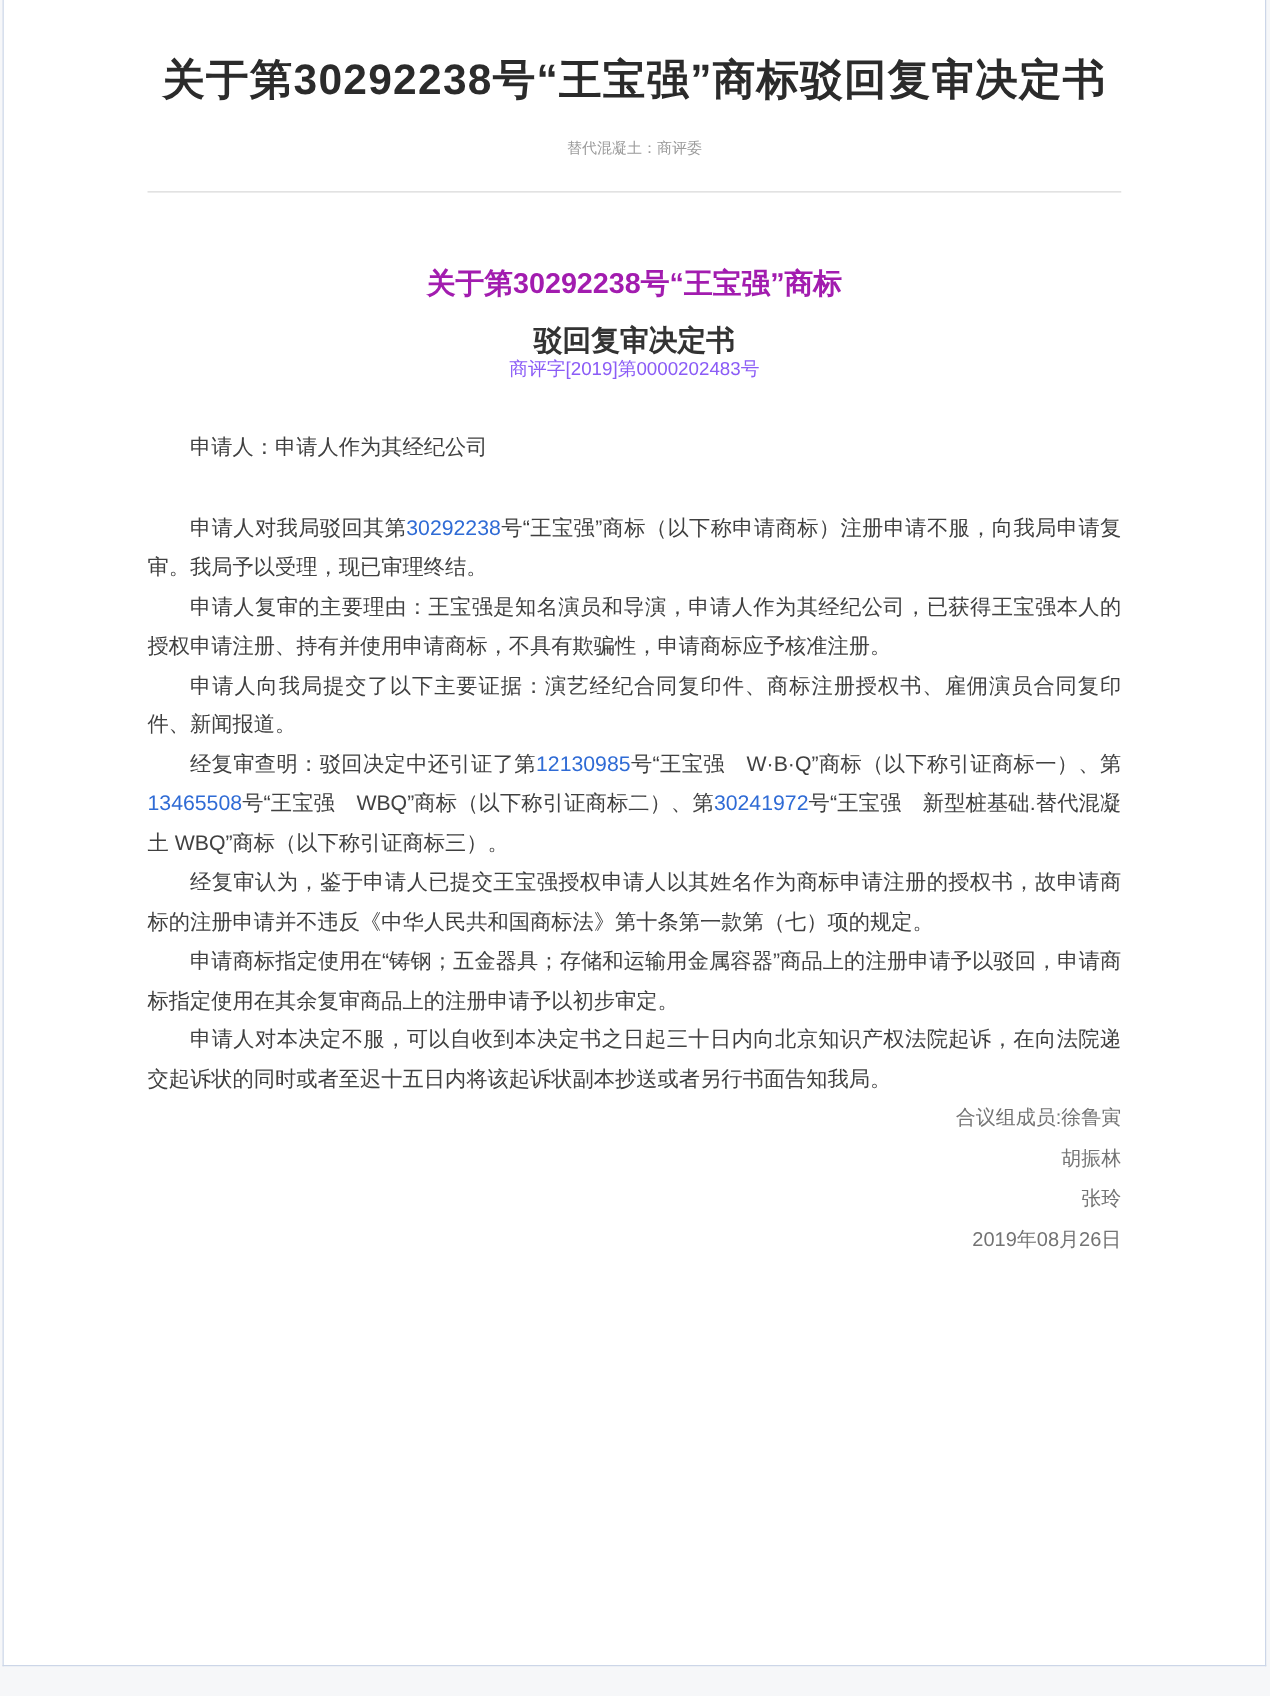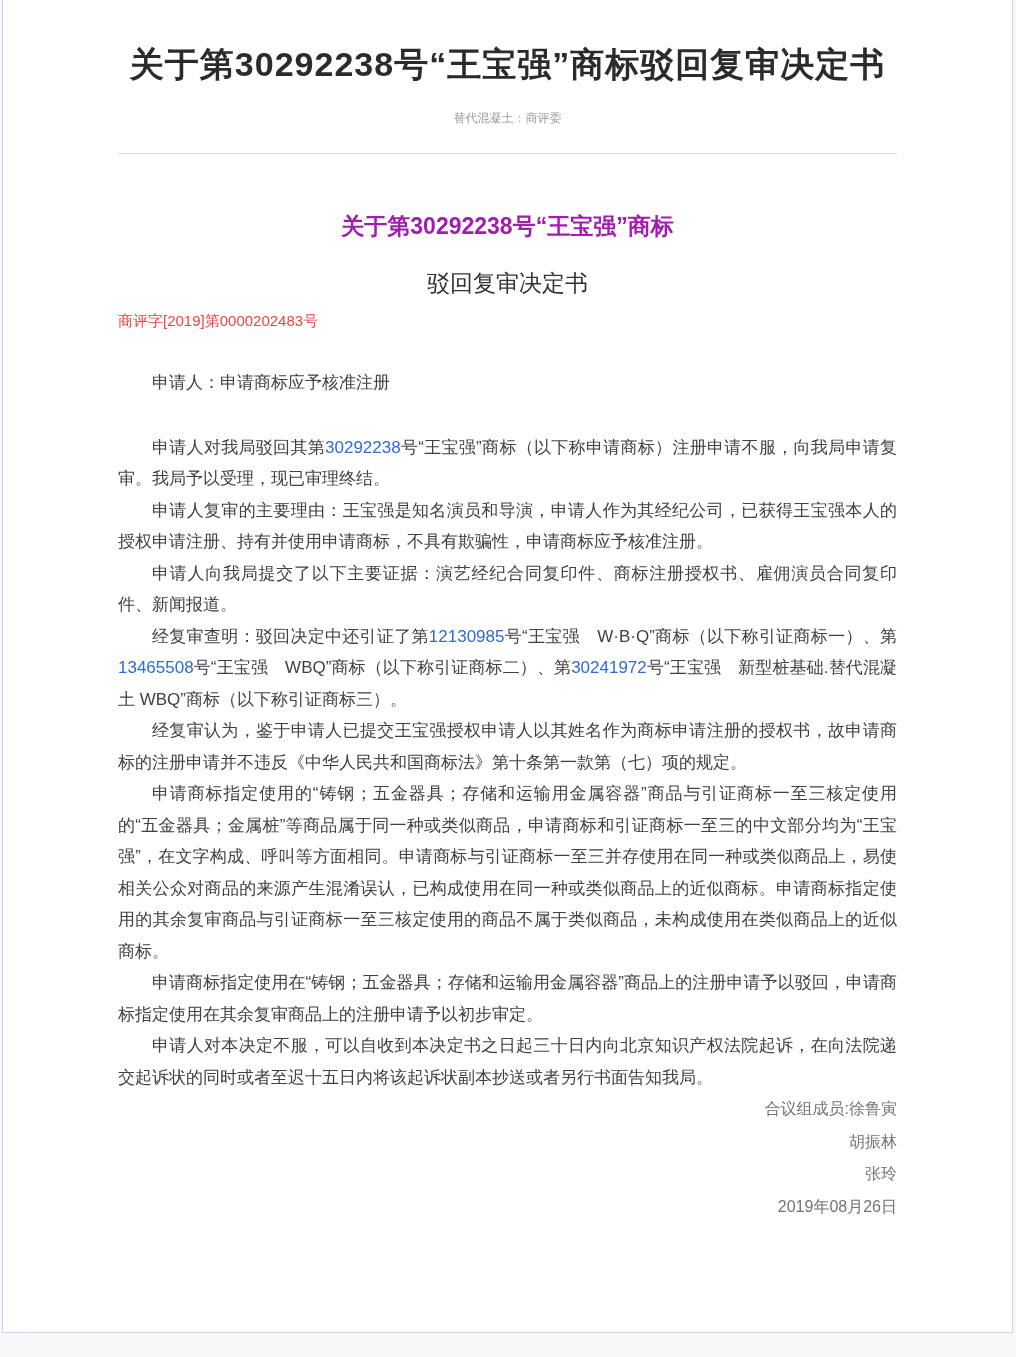--- a/index.html
+++ b/index.html
@@ -47,33 +47,32 @@
   }
   .doc-title-1 {
     margin-top: 58px;
     font-size: 23px;
     line-height: 28px;
     font-weight: bold;
     color: #a21caf;
     text-align: center;
   }
   .doc-title-2 {
-    margin-top: 29px;
+    margin-top: 18px;
     font-size: 23px;
     line-height: 28px;
-    font-weight: normal;
+    font-weight: bold;
     color: #333333;
     text-align: center;
   }
   .doc-number {
-    margin-top: 14px;
     font-size: 15px;
     line-height: 20px;
-    color: #ef4444;
-    text-align: left;
+    color: #8b5cf6;
+    text-align: center;
   }
   .para {
     margin: 0;
     font-size: 17px;
     line-height: 31.5px;
     color: #404040;
     text-align: justify;
     text-indent: 2em;
   }
   .applicant {
@@ -104,29 +103,28 @@
   <hr class="divider">
 
   <div>
 
     <div class="doc-title-1">关于第30292238号“王宝强”商标</div>
 
     <div class="doc-title-2">驳回复审决定书</div>
 
     <div class="doc-number">商评字[2019]第0000202483号</div>
 
-    <p class="para applicant">申请人：申请商标应予核准注册</p>
+    <p class="para applicant">申请人：申请人作为其经纪公司</p>
 
     <div id="paragraphs">
         <p class="para"><span>申请人对我局驳回其第</span><span class="link">30292238</span><span>号“王宝强”商标（以下称申请商标）注册申请不服，向我局申请复审。我局予以受理，现已审理终结。</span></p>
         <p class="para"><span>申请人复审的主要理由：王宝强是知名演员和导演，申请人作为其经纪公司，已获得王宝强本人的授权申请注册、持有并使用申请商标，不具有欺骗性，申请商标应予核准注册。</span></p>
         <p class="para"><span>申请人向我局提交了以下主要证据：演艺经纪合同复印件、商标注册授权书、雇佣演员合同复印件、新闻报道。</span></p>
         <p class="para"><span>经复审查明：驳回决定中还引证了第</span><span class="link">12130985</span><span>号“王宝强　W·B·Q”商标（以下称引证商标一）、第</span><span class="link">13465508</span><span>号“王宝强　WBQ”商标（以下称引证商标二）、第</span><span class="link">30241972</span><span>号“王宝强　新型桩基础.替代混凝土 WBQ”商标（以下称引证商标三）。</span></p>
         <p class="para"><span>经复审认为，鉴于申请人已提交王宝强授权申请人以其姓名作为商标申请注册的授权书，故申请商标的注册申请并不违反《中华人民共和国商标法》第十条第一款第（七）项的规定。</span></p>
-        <p class="para"><span>申请商标指定使用的“铸钢；五金器具；存储和运输用金属容器”商品与引证商标一至三核定使用的“五金器具；金属桩”等商品属于同一种或类似商品，申请商标和引证商标一至三的中文部分均为“王宝强”，在文字构成、呼叫等方面相同。申请商标与引证商标一至三并存使用在同一种或类似商品上，易使相关公众对商品的来源产生混淆误认，已构成使用在同一种或类似商品上的近似商标。申请商标指定使用的其余复审商品与引证商标一至三核定使用的商品不属于类似商品，未构成使用在类似商品上的近似商标。</span></p>
         <p class="para"><span>申请商标指定使用在“铸钢；五金器具；存储和运输用金属容器”商品上的注册申请予以驳回，申请商标指定使用在其余复审商品上的注册申请予以初步审定。</span></p>
         <p class="para"><span>申请人对本决定不服，可以自收到本决定书之日起三十日内向北京知识产权法院起诉，在向法院递交起诉状的同时或者至迟十五日内将该起诉状副本抄送或者另行书面告知我局。</span></p>
       </div>
 
     <div class="signature">
       <div>合议组成员:徐鲁寅</div>
       <div>胡振林</div>
       <div>张玲</div>
       <div>2019年08月26日</div>
     </div>

